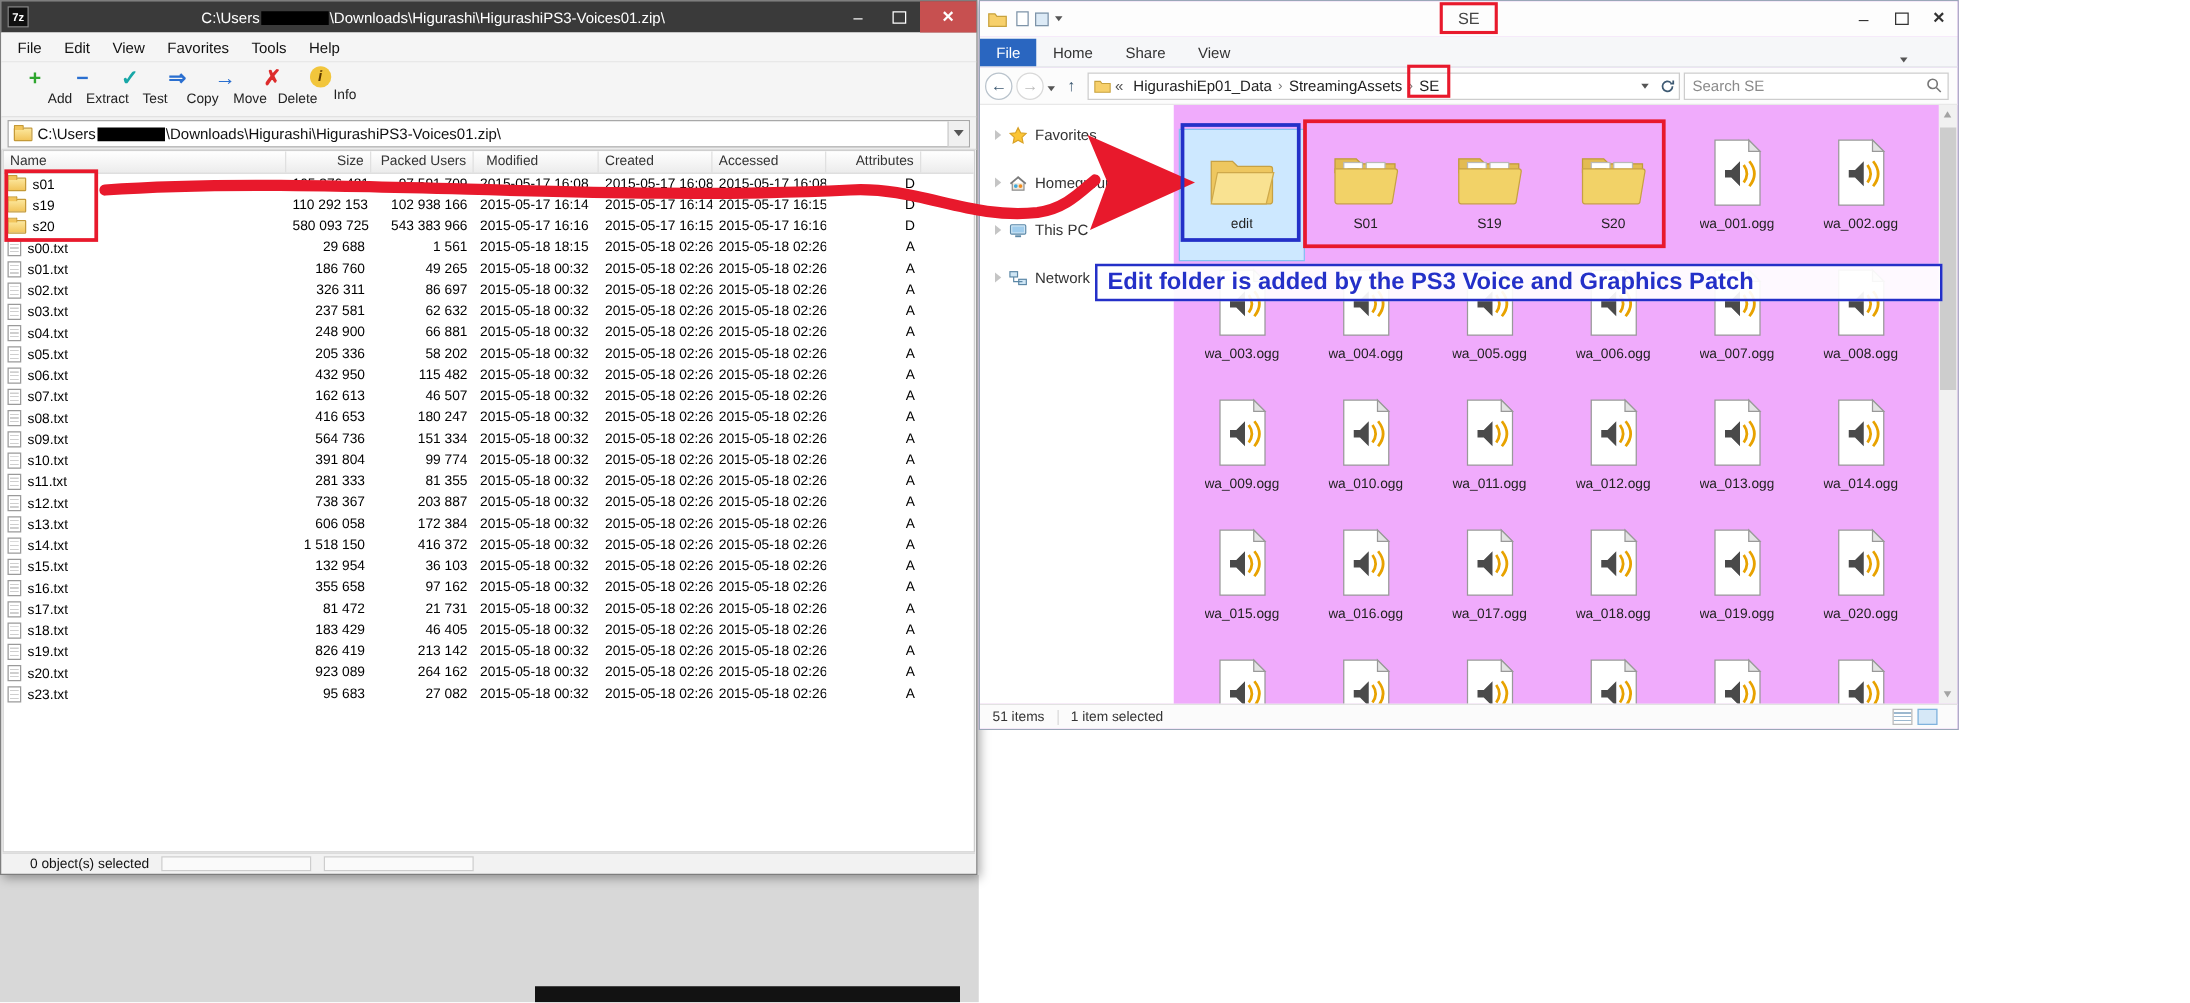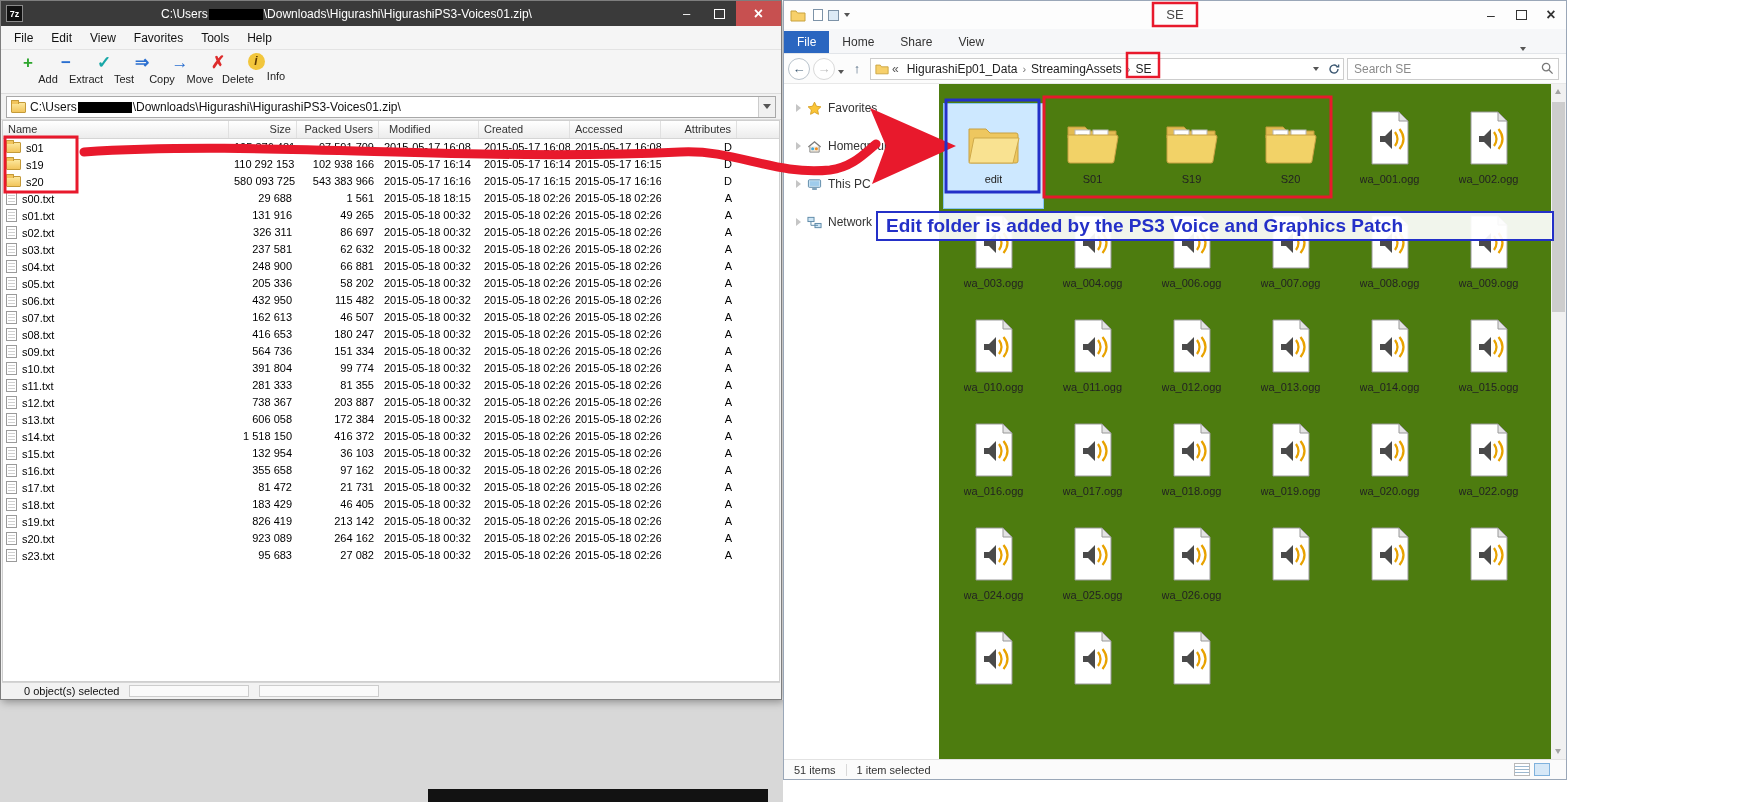--- a/index.html
+++ b/index.html
@@ -74,21 +74,21 @@
   .icn-file::before { content:""; position:absolute; left:1px; top:2px; right:1px; height:8px;
               background:repeating-linear-gradient(to bottom,#cfcfcf 0 1px,#fff 1px 3px); }
   .addr-folder { margin-top:2px; }
 
   .sz-status { position:absolute; left:1px; right:1px; bottom:1px; height:16px; background:#f2f2f2;
                border-top:1px solid #d5d5d5; display:flex; align-items:center; font-size:11px; color:#111;
                padding-left:22px; }
   .sz-status-panel { width:120px; height:12px; border:1px solid #cdcdcd; background:#fafafa; margin-left:10px; }
 
   
-  .winex { position:absolute; left:783px; top:0; width:784px; height:780px; background:#4d7c0f; border:1px solid #9aa7b8; }
+  .winex { position:absolute; left:783px; top:0; width:784px; height:584px; background:#f0abfc; border:1px solid #9aa7b8; }
   .ex-titlebar { height:28px; display:flex; align-items:center; background:#fdfdfd; position:relative; }
   .ex-appicon { margin-left:6px; display:flex; flex:none; }
   .qat { display:flex; align-items:center; margin-left:7px; }
   .qat > * { margin-right:5px; }
   .qat-doc { width:10px; height:12px; background:#fff; border:1px solid #7d93a8; display:inline-block; }
   .qat-doc2 { width:11px; height:11px; background:#dceaf6; border:1px solid #7d93a8; display:inline-block; }
   .ex-title { position:absolute; left:0; right:0; text-align:center; font-size:13px; color:#444; line-height:28px; pointer-events:none; }
   .ex-caps { margin-left:auto; display:flex; position:relative; }
   .ex-cap { width:30px; height:22px; display:flex; align-items:center; justify-content:center; color:#333; }
   .ex-cap-min::before { content:"–"; font-size:14px; }
@@ -280,21 +280,21 @@
             <div class="sz-cell c-mod">2015-05-18 18:15</div>
             <div class="sz-cell c-cre">2015-05-18 02:26</div>
             <div class="sz-cell c-acc">2015-05-18 02:26</div>
             <div class="sz-cell c-attr">A</div>
           </div>
           <div class="sz-row">
             <div class="sz-cell c-name">
               <span class="icn-file"></span>
               <span>s01.txt</span>
             </div>
-            <div class="sz-cell c-size">131 916</div>
+            <div class="sz-cell c-size">186 760</div>
             <div class="sz-cell c-packed">49 265</div>
             <div class="sz-cell c-mod">2015-05-18 00:32</div>
             <div class="sz-cell c-cre">2015-05-18 02:26</div>
             <div class="sz-cell c-acc">2015-05-18 02:26</div>
             <div class="sz-cell c-attr">A</div>
           </div>
           <div class="sz-row">
             <div class="sz-cell c-name">
               <span class="icn-file"></span>
               <span>s02.txt</span>
@@ -749,20 +749,31 @@
         </div><div class="gi">
           <div class="gi-icon">
             <svg width="46" height="56" viewBox="0 0 46 56">
               <path d="M5 2 h27 l9 9 v43 H5z" fill="#fff" stroke="#999"></path>
               <path d="M32 2 l9 9 h-9z" fill="#e3e3e3" stroke="#999"></path>
               <path d="M13 26 h5 l7 -7 v20 l-7 -7 h-5z" fill="#4a4a4a"></path>
               <path d="M28 22 q5 7 0 14" stroke="#e8a200" stroke-width="2.2" fill="none"></path>
               <path d="M32.5 19 q8 10 0 20" stroke="#e8a200" stroke-width="2.2" fill="none"></path>
             </svg>
           </div>
+          <div class="gi-label">wa_005.ogg</div>
+        </div><div class="gi">
+          <div class="gi-icon">
+            <svg width="46" height="56" viewBox="0 0 46 56">
+              <path d="M5 2 h27 l9 9 v43 H5z" fill="#fff" stroke="#999"></path>
+              <path d="M32 2 l9 9 h-9z" fill="#e3e3e3" stroke="#999"></path>
+              <path d="M13 26 h5 l7 -7 v20 l-7 -7 h-5z" fill="#4a4a4a"></path>
+              <path d="M28 22 q5 7 0 14" stroke="#e8a200" stroke-width="2.2" fill="none"></path>
+              <path d="M32.5 19 q8 10 0 20" stroke="#e8a200" stroke-width="2.2" fill="none"></path>
+            </svg>
+          </div>
           <div class="gi-label">wa_006.ogg</div>
         </div><div class="gi">
           <div class="gi-icon">
             <svg width="46" height="56" viewBox="0 0 46 56">
               <path d="M5 2 h27 l9 9 v43 H5z" fill="#fff" stroke="#999"></path>
               <path d="M32 2 l9 9 h-9z" fill="#e3e3e3" stroke="#999"></path>
               <path d="M13 26 h5 l7 -7 v20 l-7 -7 h-5z" fill="#4a4a4a"></path>
               <path d="M28 22 q5 7 0 14" stroke="#e8a200" stroke-width="2.2" fill="none"></path>
               <path d="M32.5 19 q8 10 0 20" stroke="#e8a200" stroke-width="2.2" fill="none"></path>
             </svg>

